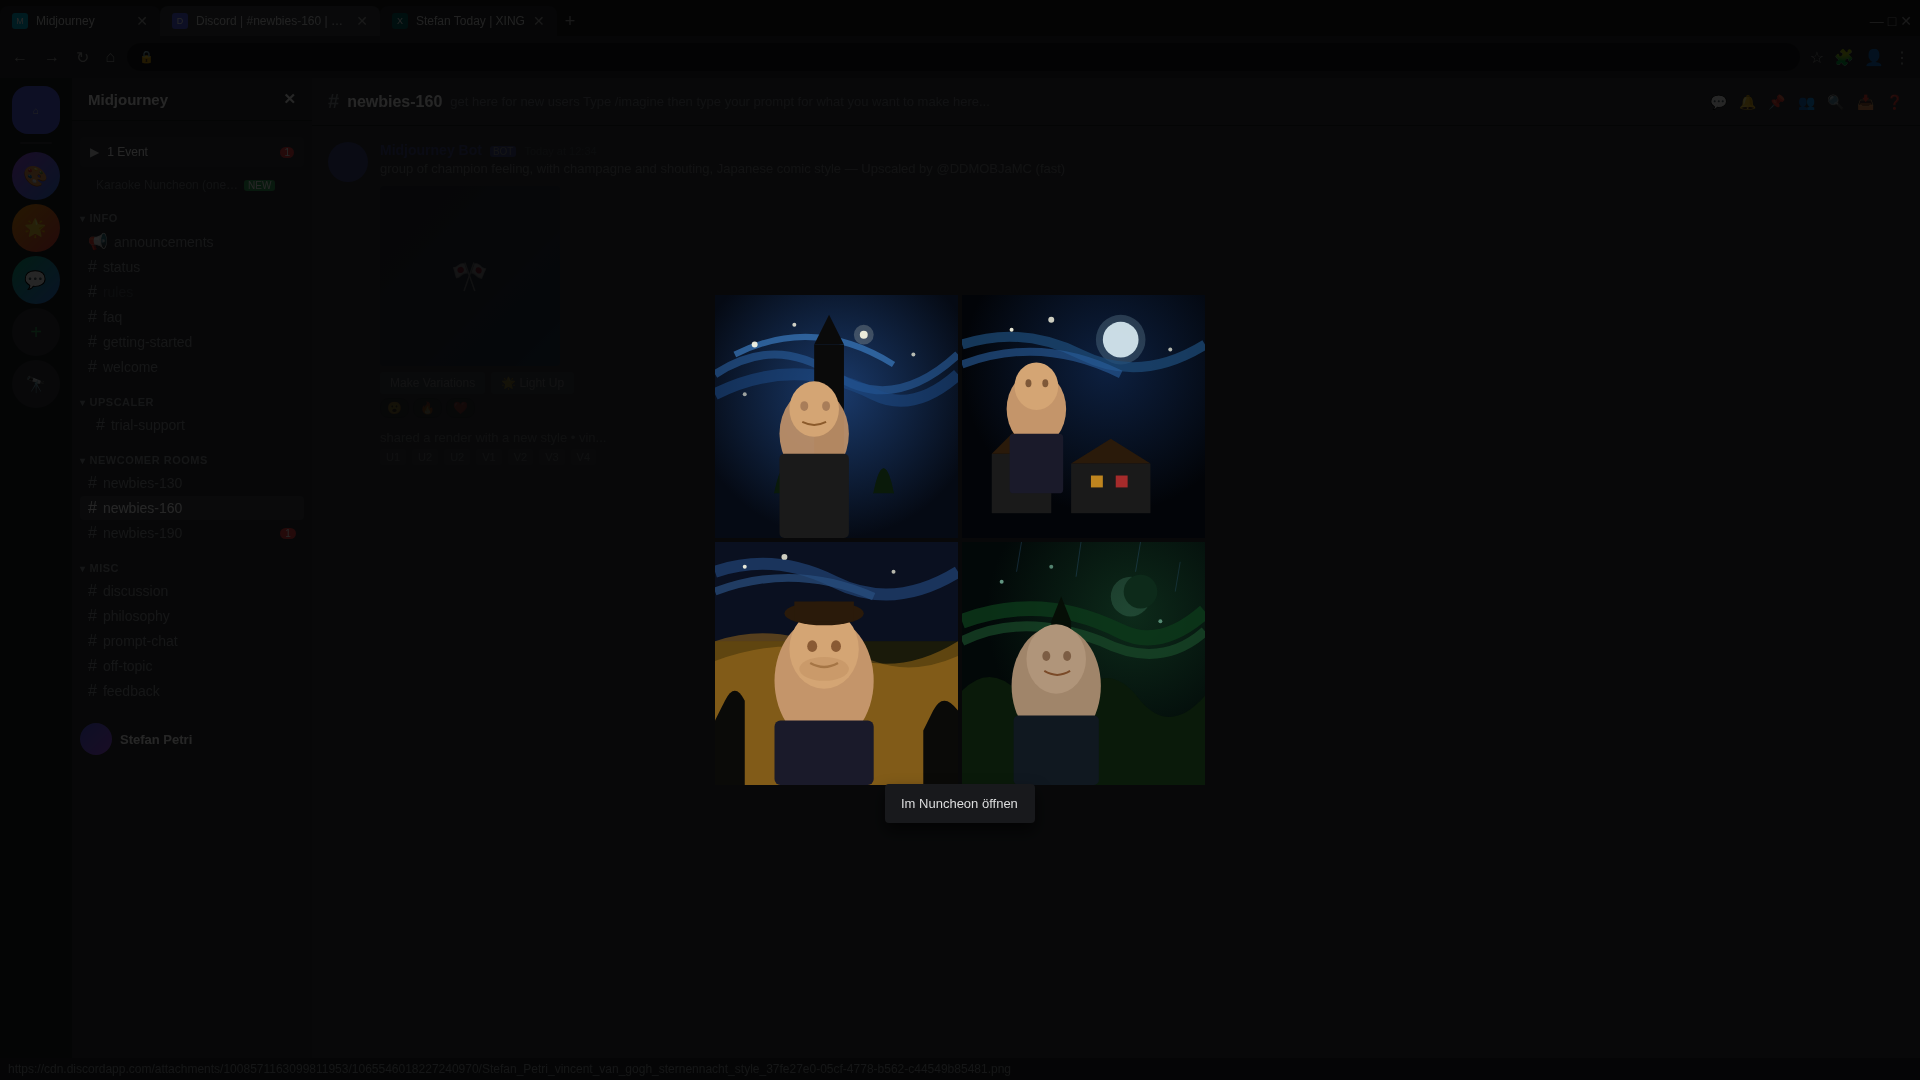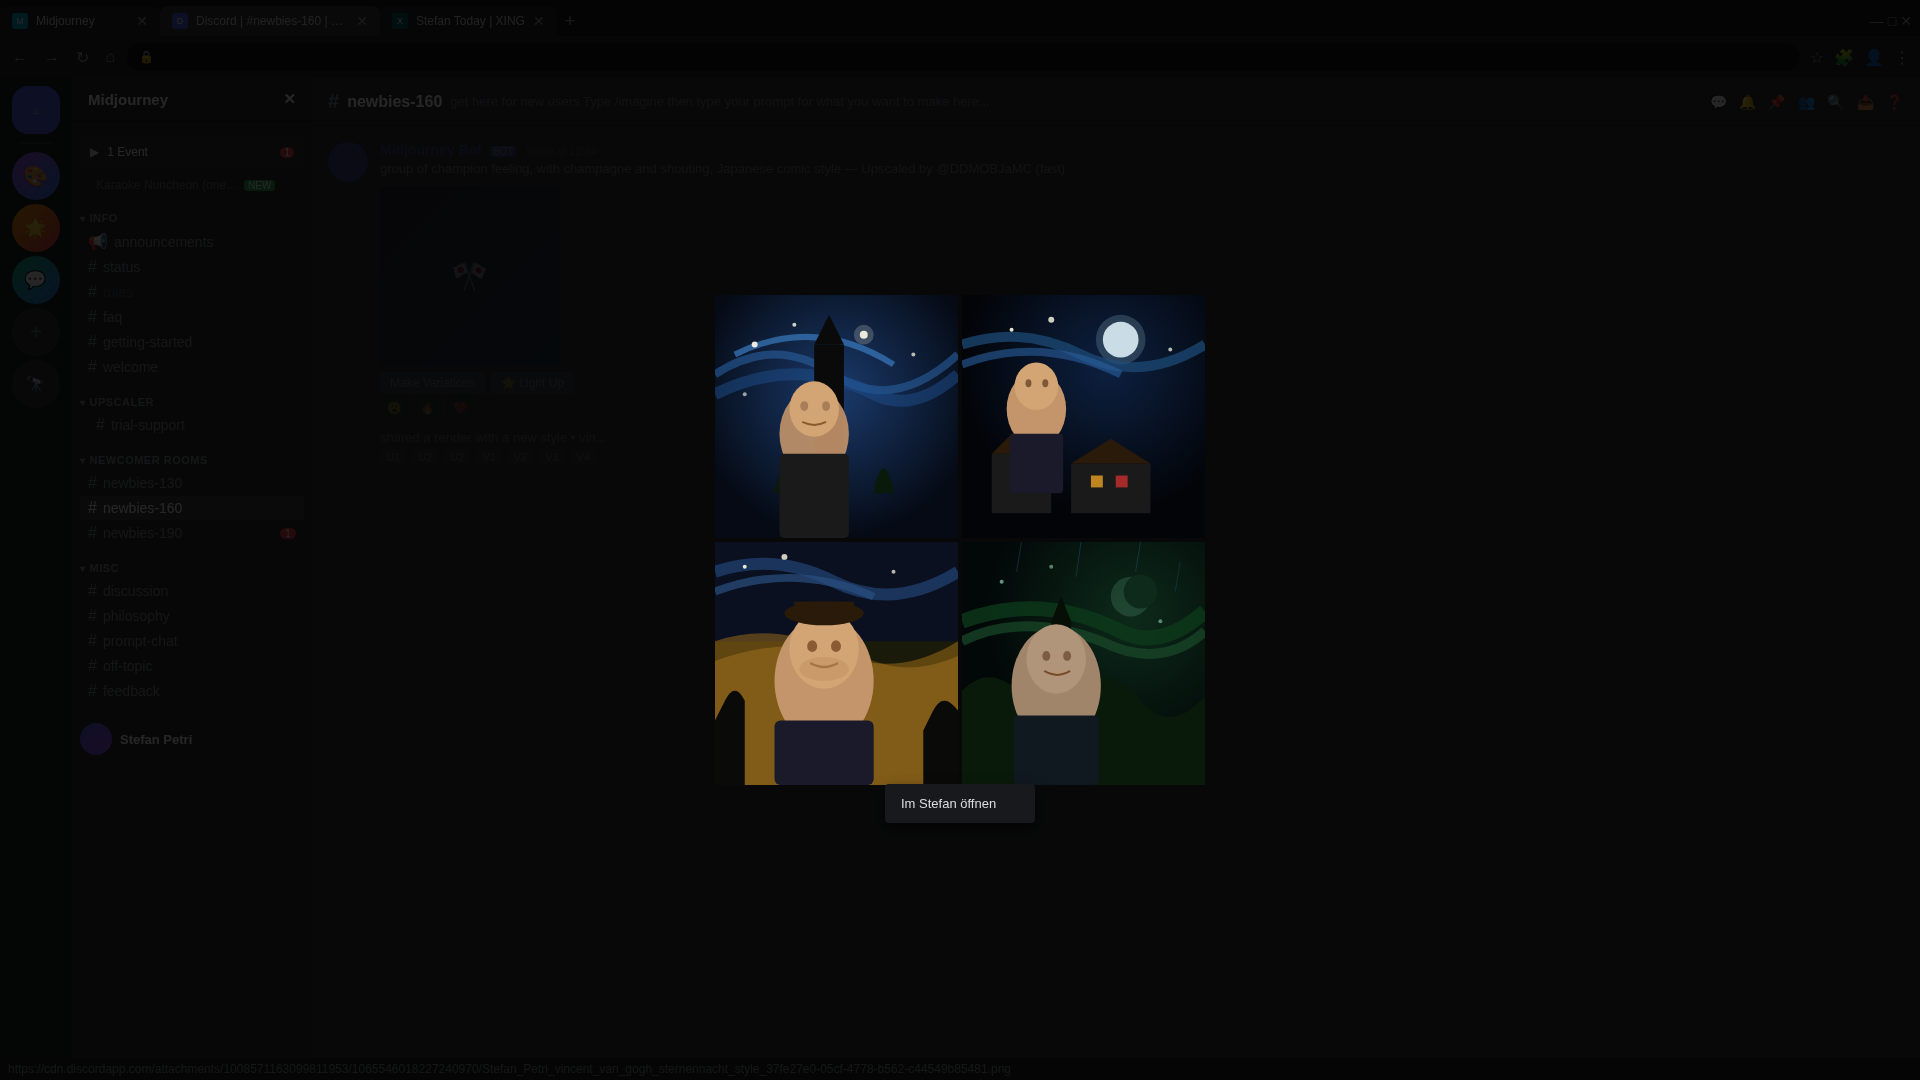--- a/index.html
+++ b/index.html
@@ -492,21 +492,21 @@
           <line x1="60" y1="0" x2="55" y2="30" stroke="#3a6a9a" stroke-width="1" opacity="0.3"></line>
           <line x1="120" y1="0" x2="115" y2="35" stroke="#3a6a9a" stroke-width="1" opacity="0.3"></line>
           <line x1="180" y1="0" x2="175" y2="30" stroke="#3a6a9a" stroke-width="1" opacity="0.3"></line>
           <line x1="220" y1="20" x2="215" y2="50" stroke="#3a6a9a" stroke-width="1" opacity="0.25"></line>
         </svg>
       </div>
     </div>
 
     <div style="position:absolute;bottom:-38px;left:50%;transform:translateX(-50%);">
       <div style="background:#18191c;border-radius:4px;padding:4px 0;min-width:150px;box-shadow:0 8px 16px rgba(0,0,0,0.6);">
-        <div style="padding:8px 16px;cursor:pointer;color:#dcddde;font-size:13px;">Im Stefan öffnen</div>
+        <div style="padding:8px 16px;cursor:pointer;color:#dcddde;font-size:13px;">Im Nuncheon öffnen</div>
       </div>
     </div>
   </div>
 </div>
 
 <div class="bottom-bar">
   <span>https://cdn.discordapp.com/attachments/1008571163099811953/1065546018227240970/Stefan_Petri_vincent_van_gogh_sternennacht_style_37fe27e0-05cf-4778-b562-c44549b85481.png</span>
 </div>
 
 </body></html>

